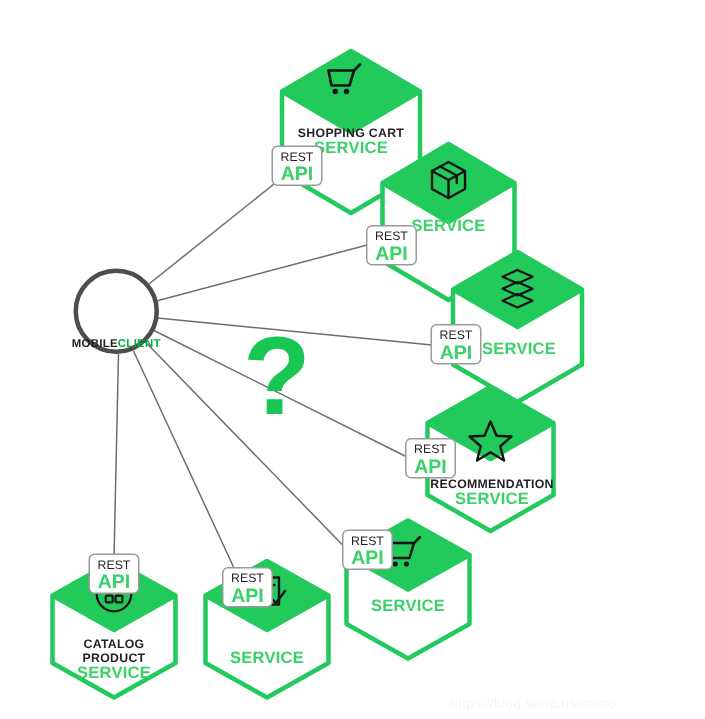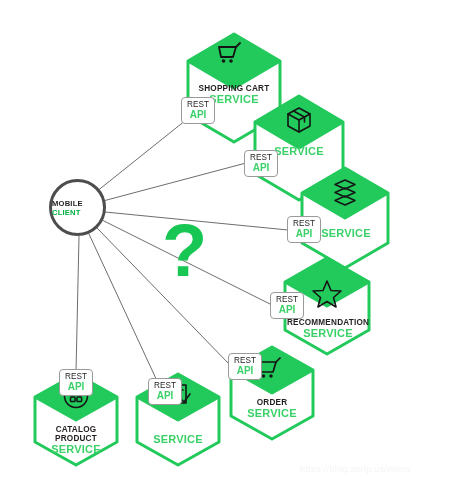--- a/index.html
+++ b/index.html
@@ -60,36 +60,36 @@
   }
   .rest-top {
     display: block;
     font-size: 8.2px;
     font-weight: normal;
     color: #231f20;
     line-height: 1.1;
   }
   .rest-bot {
     display: block;
-    font-size: 10px;
+    font-size: 13px;
     font-weight: bold;
     color: #3ad168;
     line-height: 1.1;
   }
   .client-circle {
     position: absolute;
     width: 57px;
     height: 57px;
     border: 3px solid #4d4d4d;
     border-radius: 50%;
     background: #ffffff;
     box-sizing: border-box;
     display: flex;
-    flex-direction: column;
-    align-items: flex-start;
+    flex-direction: row;
+    align-items: flex-end;
     justify-content: center;
   }
   .client-top {
     font-size: 7.6px;
     font-weight: bold;
     color: #231f20;
     letter-spacing: 0.2px;
   }
   .client-bot {
     font-size: 7.6px;
@@ -228,21 +228,20 @@
   <div class="node-label" style="left:296px; top:227px; width:100px;">
     <span class="node-sub">SERVICE</span>
   </div>
 
   <div class="node-label" style="left:262px; top:318px; width:132px;">
     <span class="node-title">RECOMMENDATION</span>
     <span class="node-sub">SERVICE</span>
   </div>
 
   <div class="node-label" style="left:222px; top:398px; width:100px;">
-    <span class="node-title">ORDER</span>
     <span class="node-sub">SERVICE</span>
   </div>
 
   <div class="node-label" style="left:128px; top:433px; width:100px;">
     <span class="node-sub">SERVICE</span>
   </div>
 
   <div class="node-label" style="left:26px; top:425px; width:100px;">
     <span class="node-title">CATALOG</span>
     <span class="node-title">PRODUCT</span>

